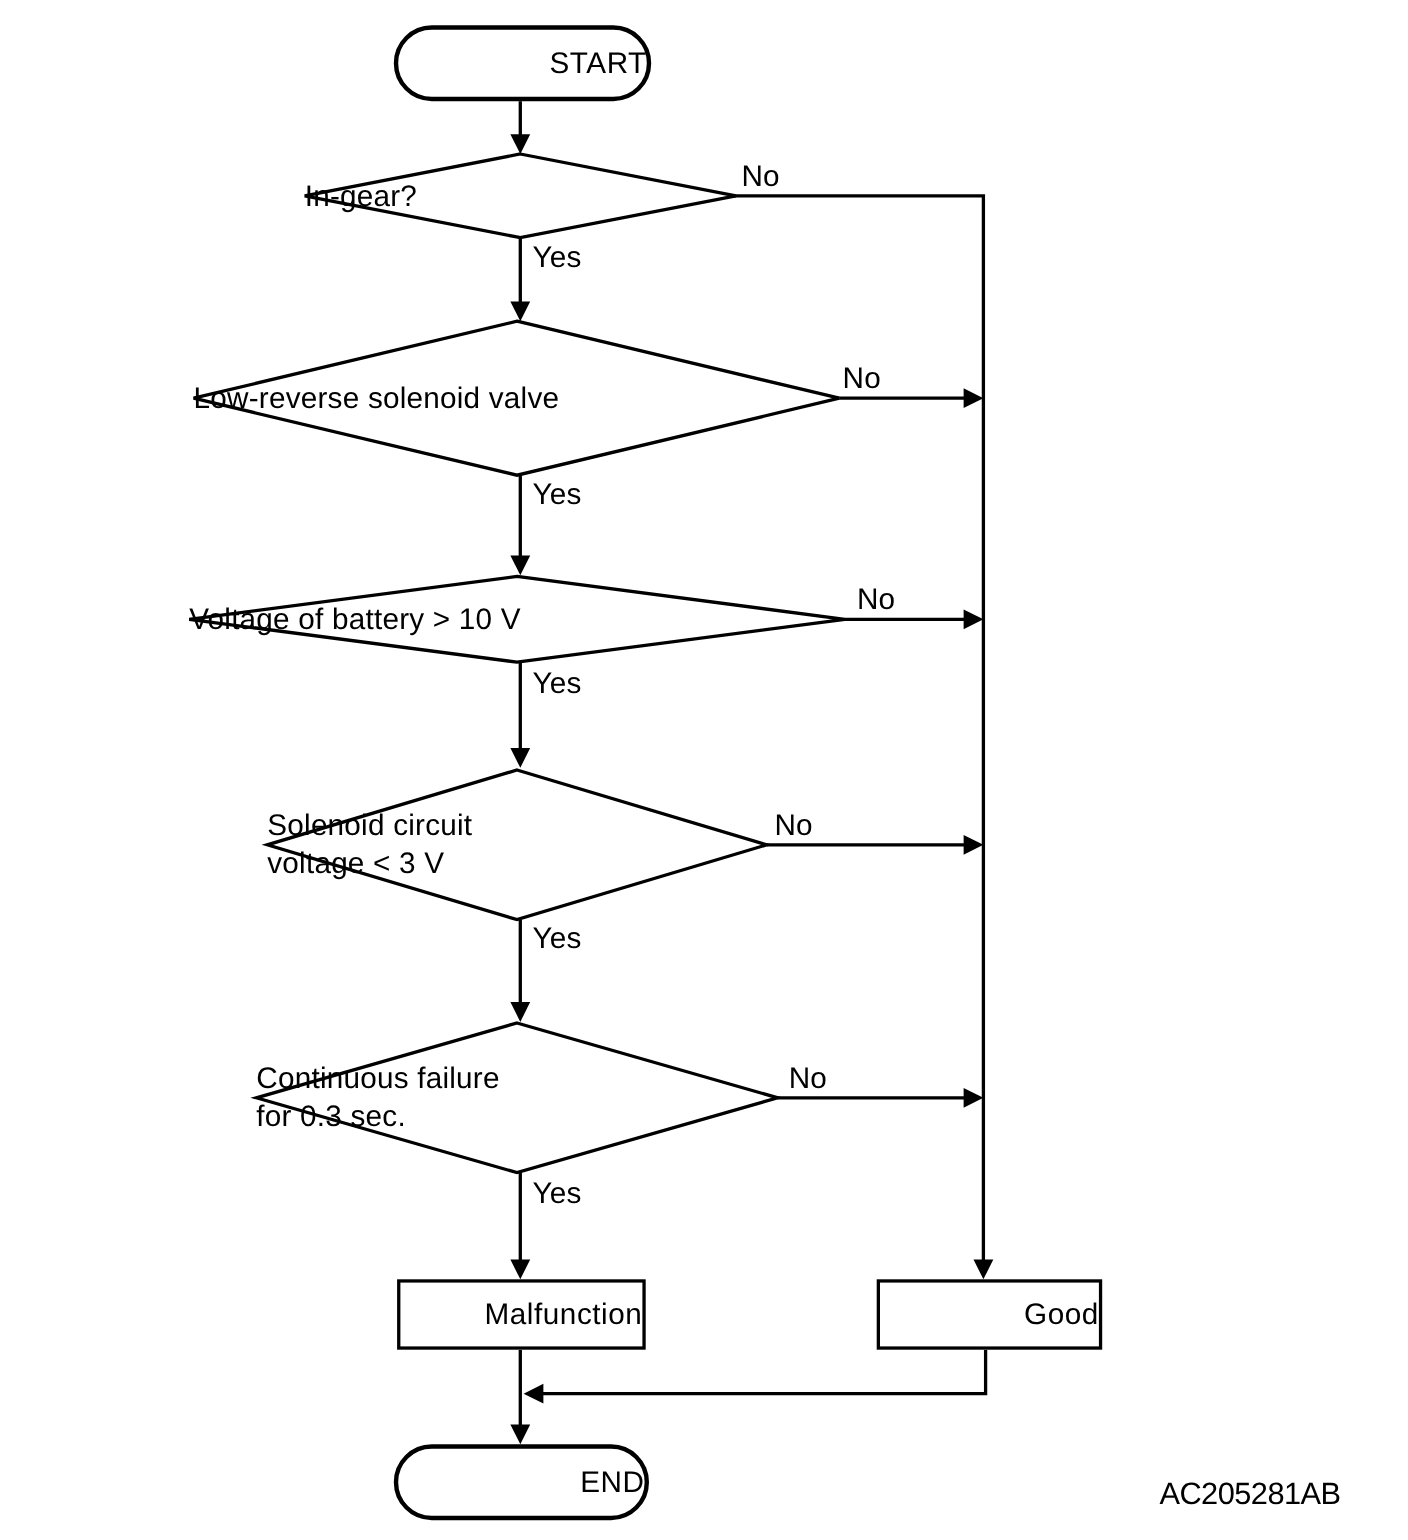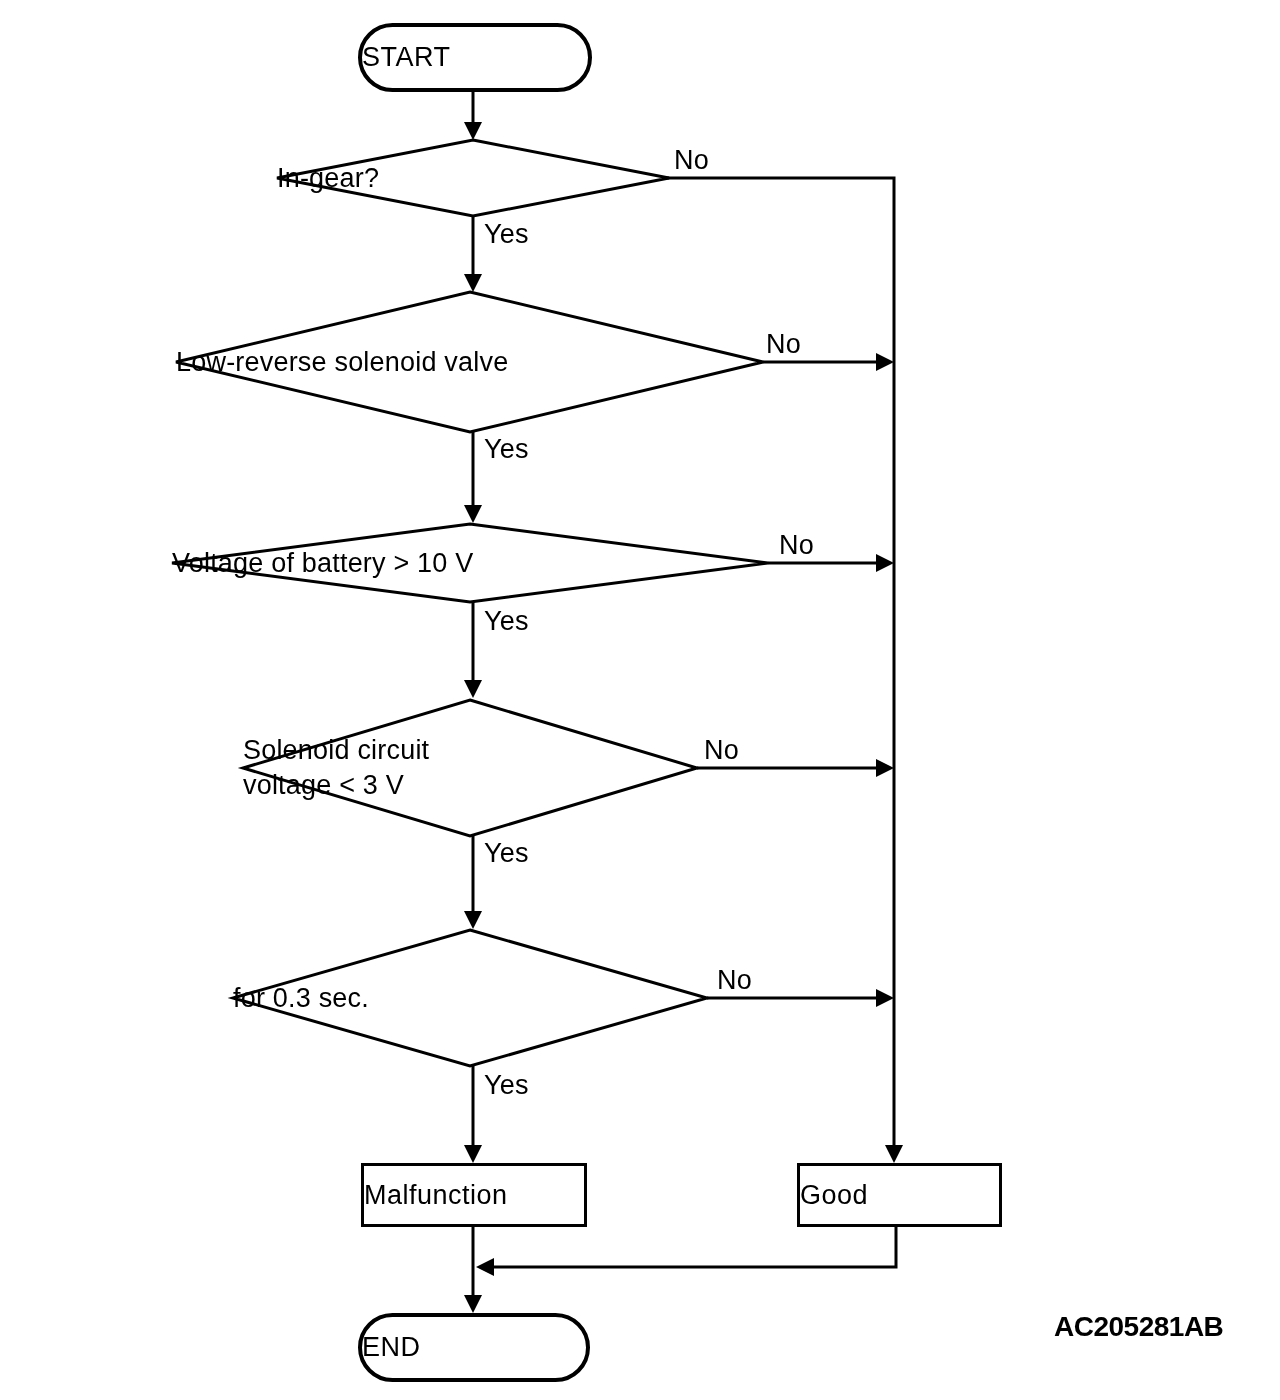--- a/index.html
+++ b/index.html
@@ -7,21 +7,21 @@
     width: 1280px; height: 1400px;
     background: #ffffff;
     font-family: "Liberation Sans", sans-serif;
     color: #000;
     position: relative;
     overflow: hidden;
   }
   .layer { position: absolute; left: 0; top: 0; }
   .node {
     position: absolute;
-    display: flex; align-items: center; justify-content: flex-start;
+    display: flex; align-items: center; justify-content: flex-end;
     box-sizing: border-box;
     background: #fff;
     font-size: 27px;
     letter-spacing: 0.5px;
   }
   .terminator { border: 4px solid #000; border-radius: 36px; }
   .process { border: 3px solid #000; }
   .dtext {
     position: absolute;
     display: flex; align-items: center; 
@@ -31,22 +31,22 @@
   }
   .dtext .block { text-align: left; }
   .dtext .line { display: block; }
   .edge-label {
     position: absolute;
     font-size: 27px;
     letter-spacing: 0.2px;
   }
   .figure-code {
     position: absolute;
-    left: 1054px; top: 1311px;
-    font-size: 28px; font-weight: bold;
+    left: 1054px; top: 1342px;
+    font-size: 28px; font-weight: normal;
     letter-spacing: -0.5px;
   }
   svg .ink { stroke: #000; stroke-width: 3; fill: none; }
   svg .head { fill: #000; stroke: none; }
   svg .diamond { fill: #fff; stroke: #000; stroke-width: 3; }
 </style>
 </head>
 <body>
 
 <svg class="layer" width="1280" height="1400" viewBox="0 0 1280 1400">
@@ -129,20 +129,21 @@
 
 <div class="dtext" style="left:243px; top:700px; width:454px; height:136px;">
   <span class="block">
     <span class="line">Solenoid circuit</span>
     <span class="line">voltage &lt; 3 V</span>
   </span>
 </div>
 
 <div class="dtext" style="left:233px; top:930px; width:474px; height:136px;">
   <span class="block">
+    <span class="line">Continuous failure</span>
     <span class="line">for 0.3 sec.</span>
   </span>
 </div>
 
 <div class="edge-label" style="left:484px; top:219px;">Yes</div>
 <div class="edge-label" style="left:484px; top:434px;">Yes</div>
 <div class="edge-label" style="left:484px; top:606px;">Yes</div>
 <div class="edge-label" style="left:484px; top:838px;">Yes</div>
 <div class="edge-label" style="left:484px; top:1070px;">Yes</div>
 

